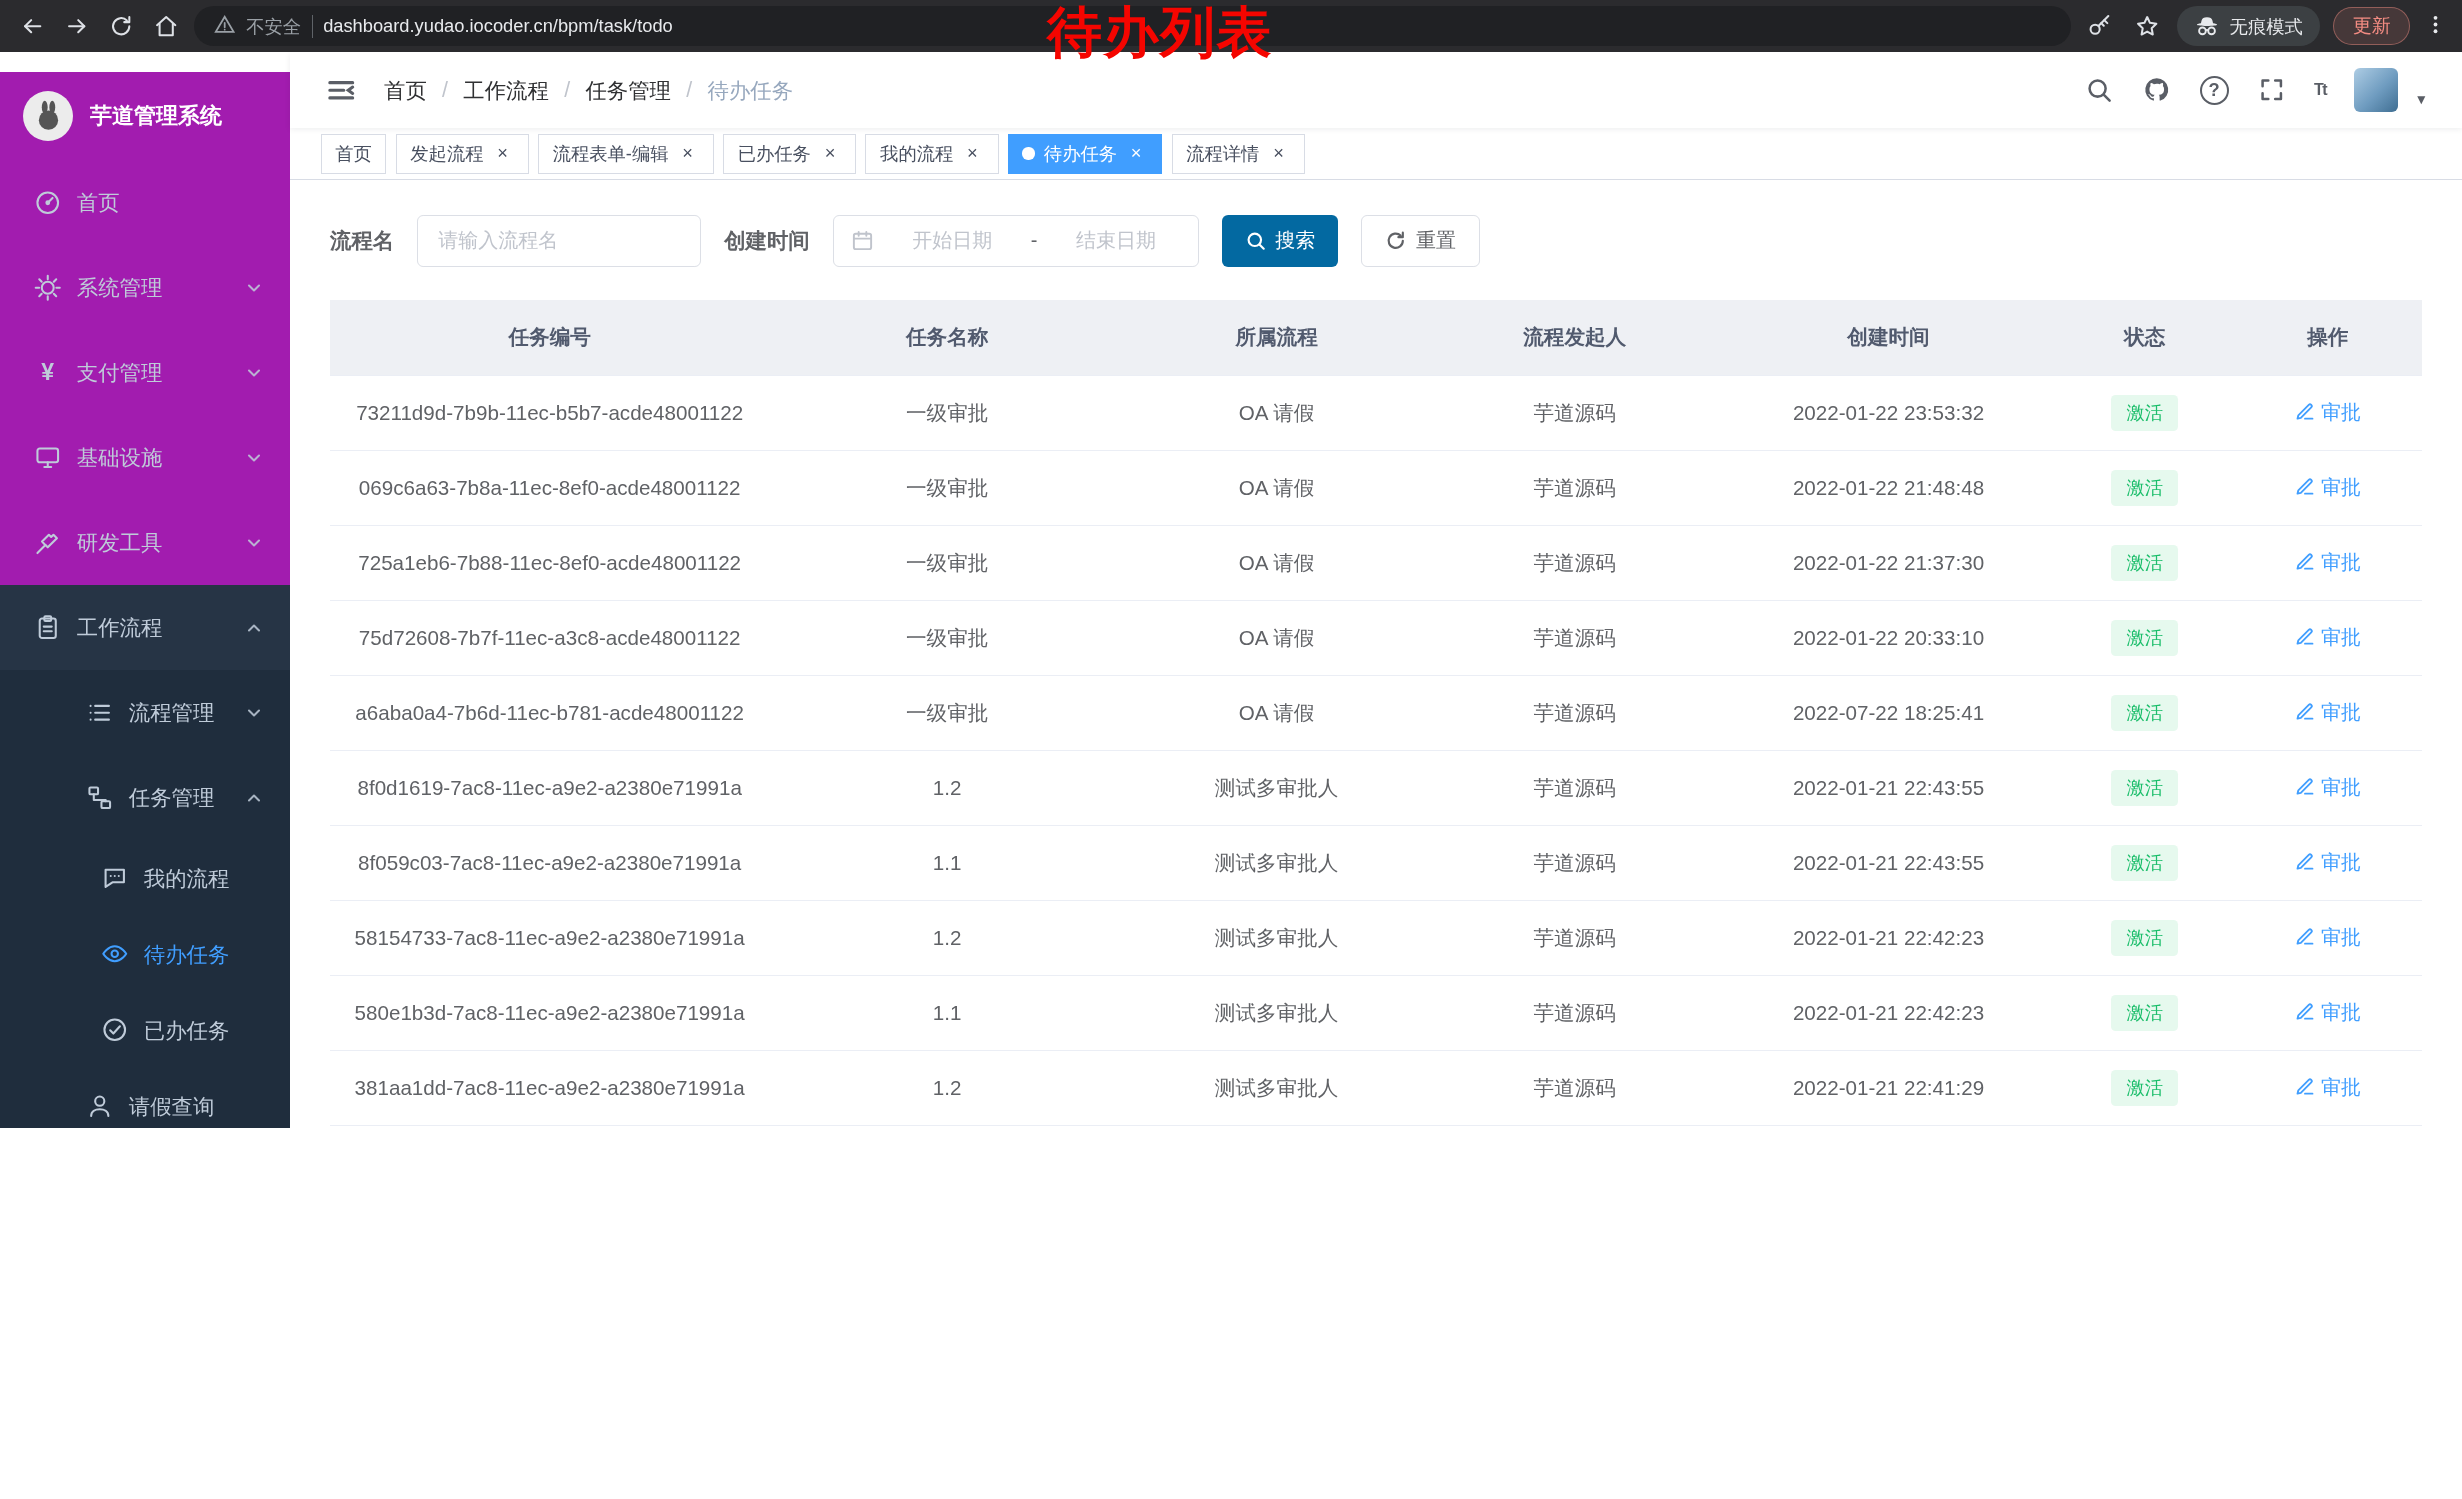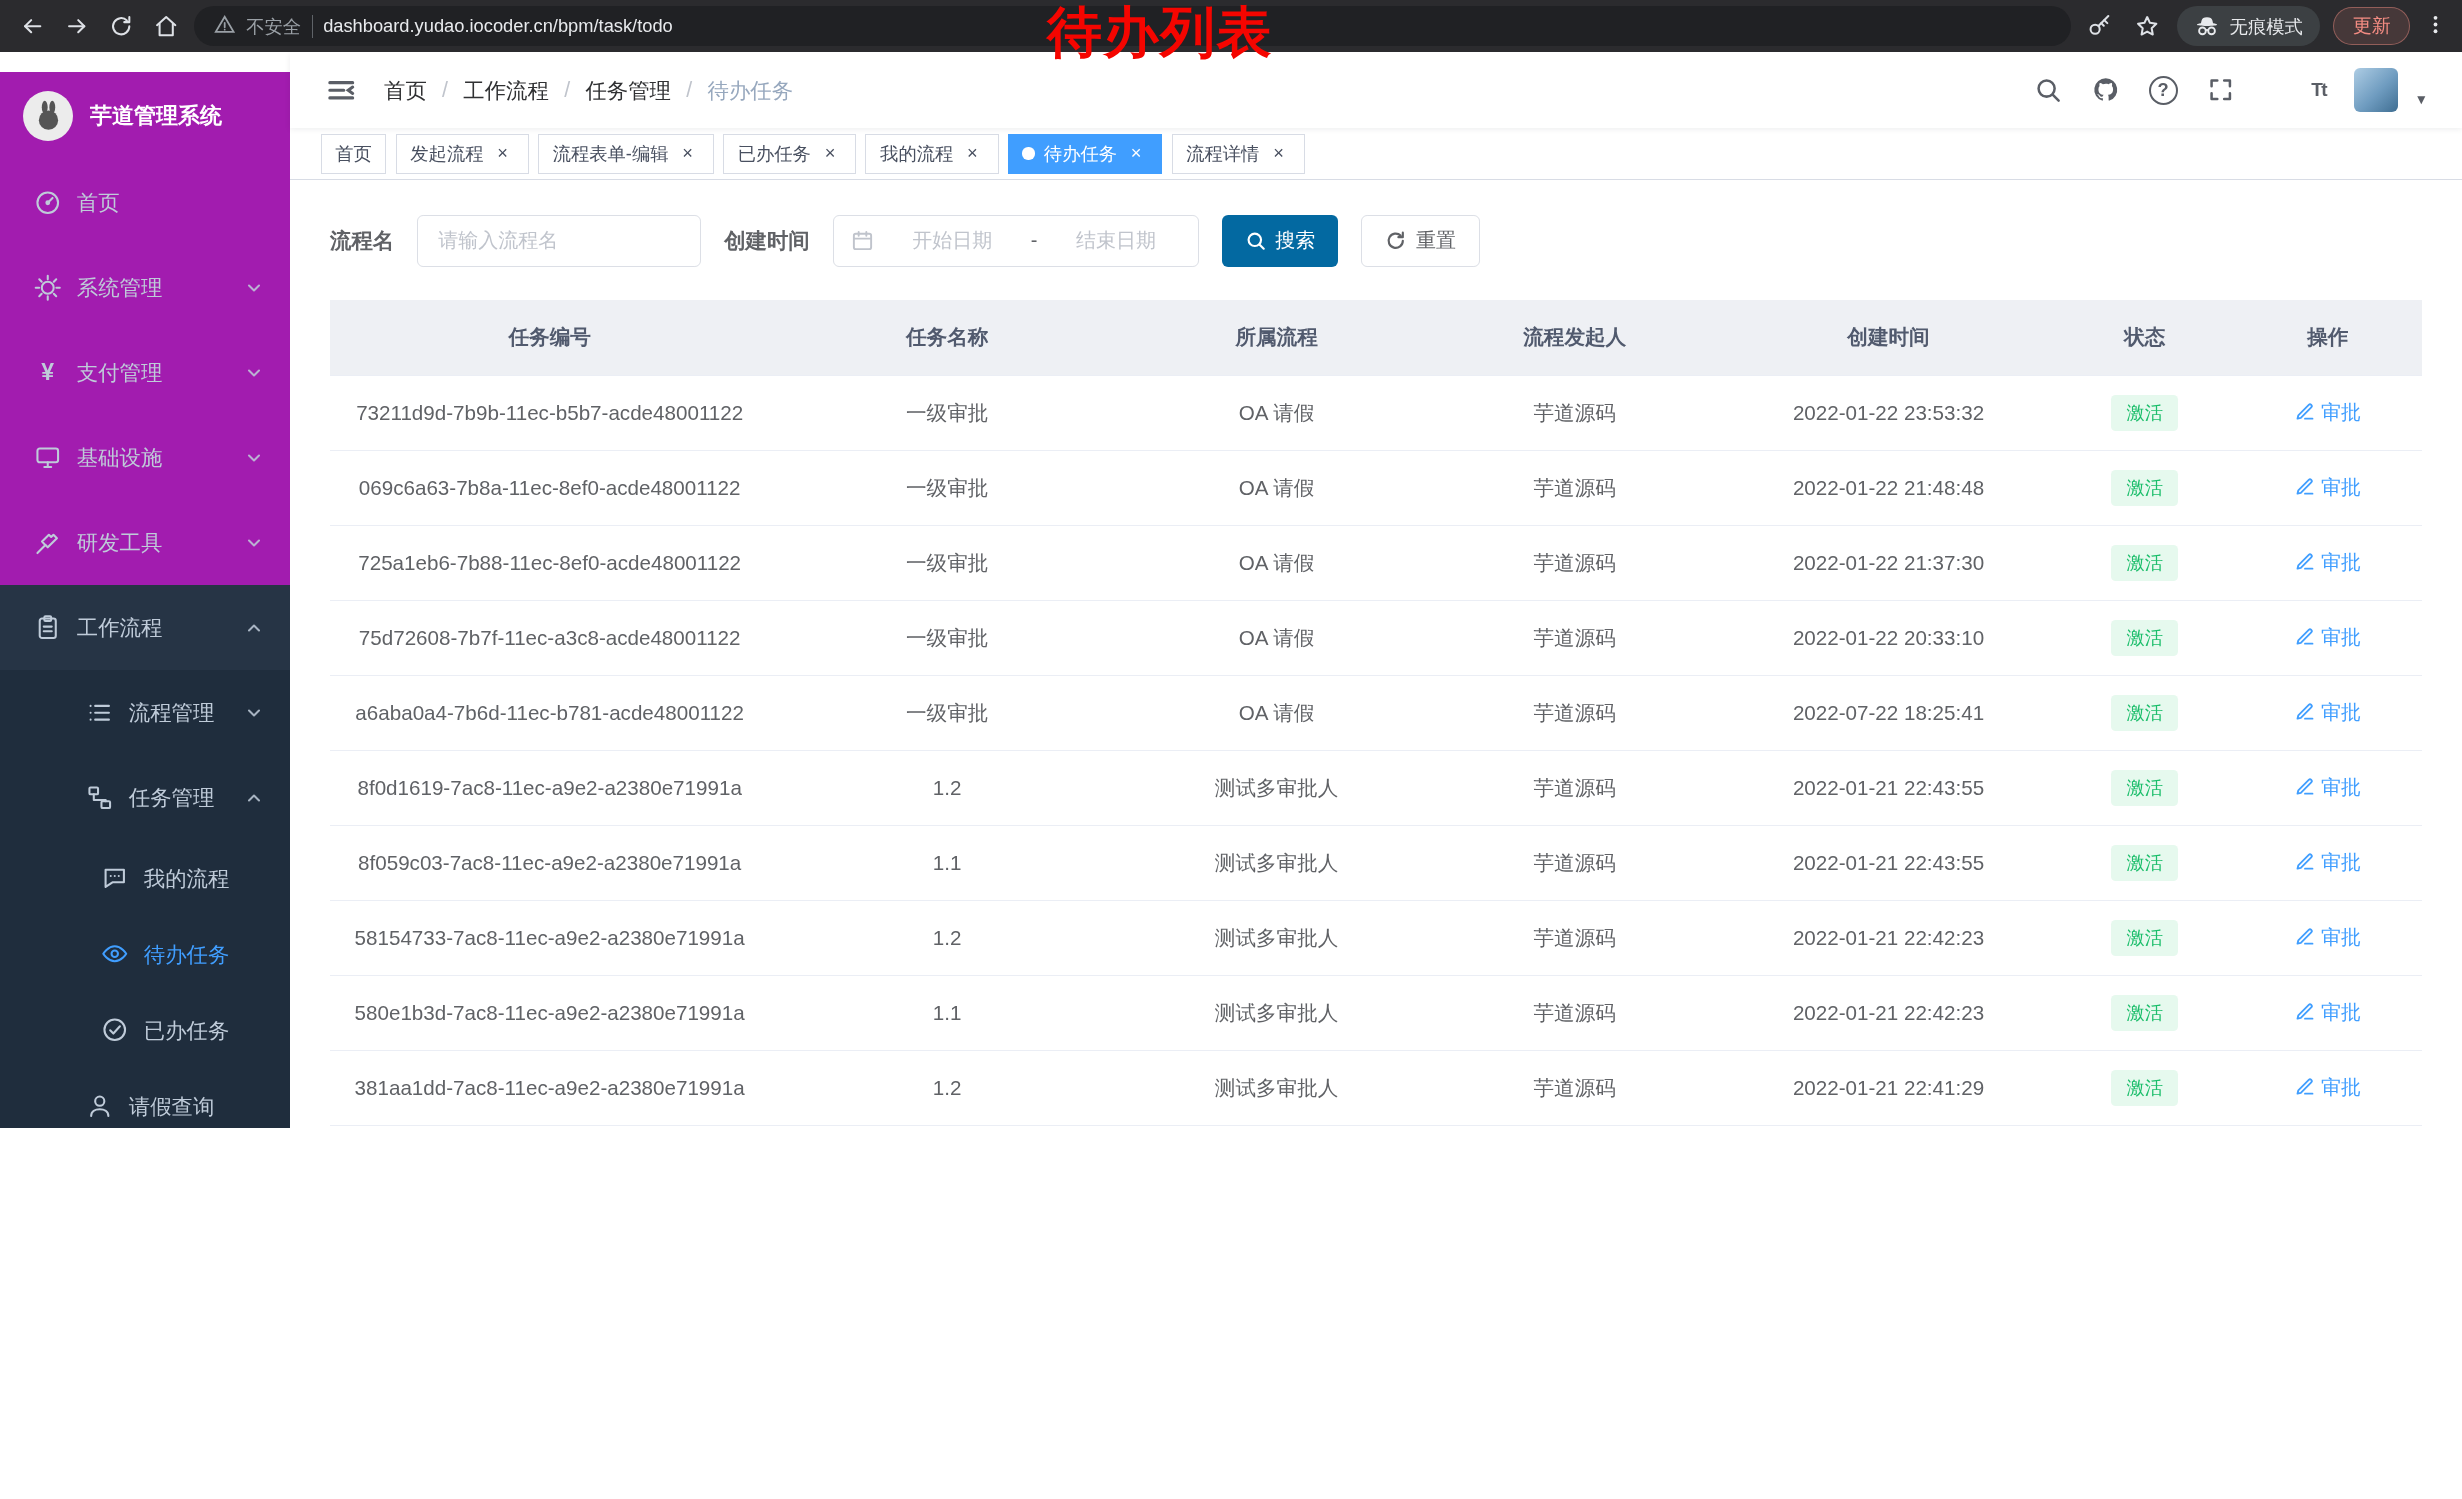--- a/index.html
+++ b/index.html
@@ -73,21 +73,21 @@
   .hamburger svg { width:30.5px; height:30.5px; stroke:currentColor; fill:none; stroke-width:2.4; stroke-linecap:round; }
   .breadcrumb { margin-left:26px; display:flex; align-items:center; gap:15.3px; font-size:21.4px; color:#303133; }
   .crumb-sep { color:#c0c4cc; }
   .crumb-last { color:#97a8be; }
   .navbar-right { margin-left:auto; display:flex; align-items:center; gap:27.5px; color:#5a5e66; }
   .nb-ic { width:30.5px; height:30.5px; display:flex; align-items:center; justify-content:center; cursor:pointer; }
   .nb-ic svg { width:27.5px; height:27.5px; stroke:currentColor; fill:none; stroke-width:2.2; stroke-linecap:round; stroke-linejoin:round; }
   .nb-ic.filled svg { fill:currentColor; stroke:none; }
   .q-circle { width:29px; height:29px; border:2.3px solid #5a5e66; border-radius:50%;
     display:flex; align-items:center; justify-content:center; font-size:18.3px; font-weight:700; }
-  .tsize { font-size:19px; font-weight:700; letter-spacing:-1.5px;margin-left:48px; }
+  .tsize { font-size:16px; font-weight:700; letter-spacing:-1.5px; }
   .avatar-box { width:44px; height:44px; border-radius:6.1px;
     background:linear-gradient(135deg,#aecde4 0%,#6f9cc0 55%,#3f6e92 100%); cursor:pointer; }
   .avatar-caret { font-size:13.7px; color:#5a5e66; margin-left:-10.7px; align-self:flex-end; padding-bottom:4.6px; }
 
   
   .tags-view { height:52px; display:flex; align-items:center; padding:0 30.5px; gap:9.2px;
     border-bottom:0.8px solid #d8dce5; background:#fff; }
   .tab { height:40px; display:inline-flex; align-items:center; padding:0 13.7px; gap:4.6px;
     border:0.8px solid #d8dce5; background:#fff; color:#495060; font-size:18.3px; cursor:pointer; white-space:nowrap; }
   .tab .tab-close { display:none; width:23px; height:23px; border-radius:50%;

